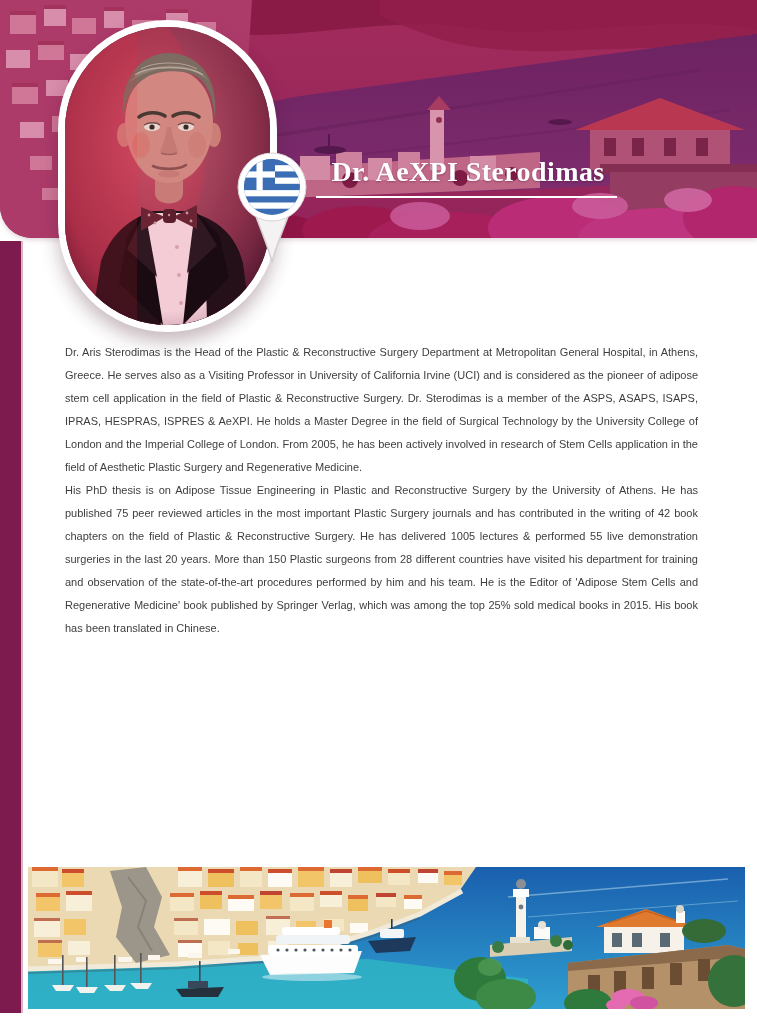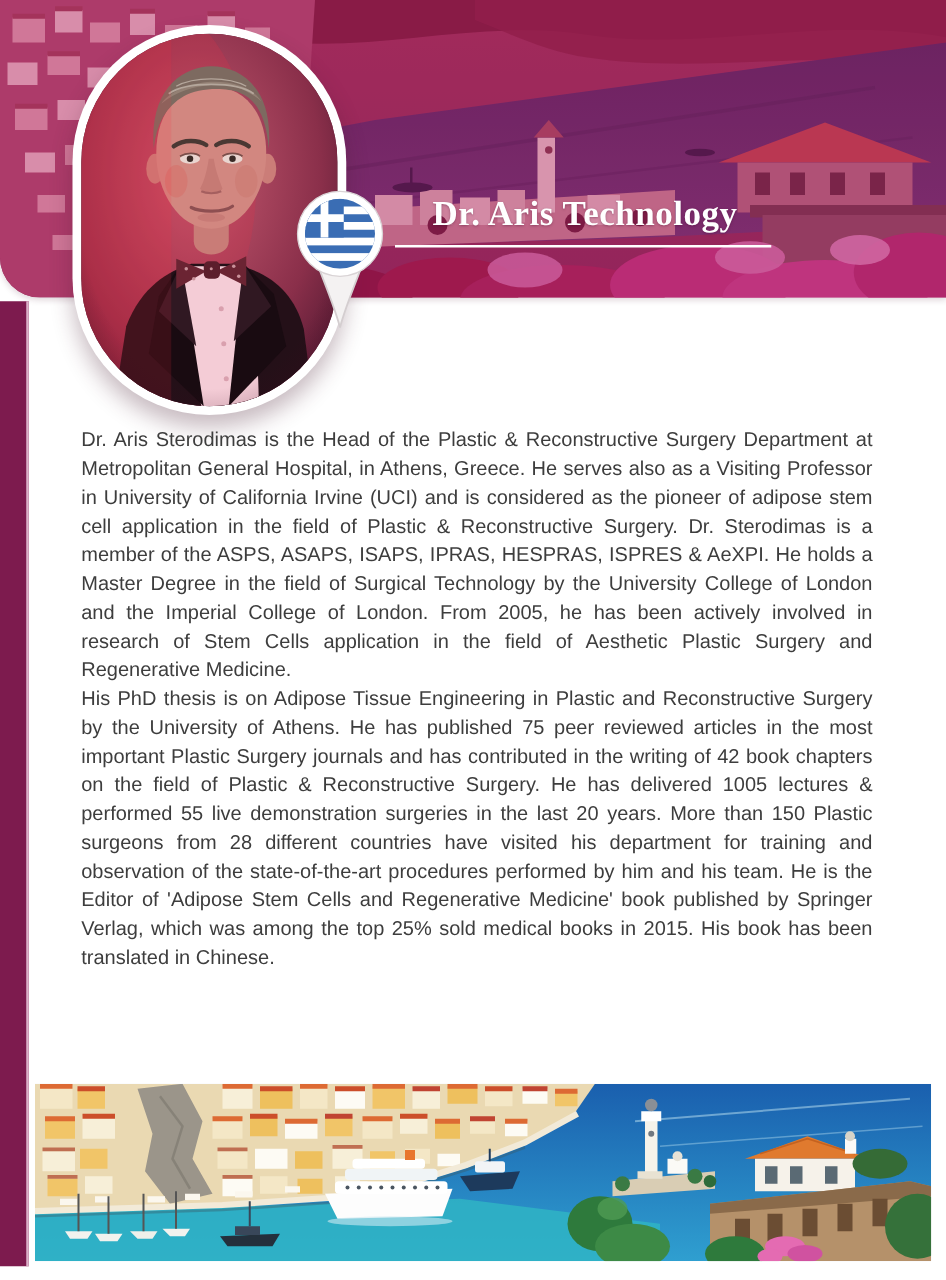--- a/index.html
+++ b/index.html
@@ -35,21 +35,21 @@
     font-family:"Liberation Serif",serif;font-weight:bold;font-size:28px;
     color:#ffffff;letter-spacing:.4px;white-space:nowrap;
     text-shadow:0 1px 2px rgba(60,10,40,.35);
   }
   .title-underline{
     position:absolute;left:316px;top:196px;width:301px;height:2px;background:#ffffff;
   }
   
   .bio{
     position:absolute;left:65px;top:341px;width:633px;
-    color:#3d3d3d;font-size:16px;line-height:23px;text-align:justify;
+    color:#3d3d3d;font-size:11px;line-height:23px;text-align:justify;
   }
   .bio p{margin:0;}
   .bio p + p{}
   
   .footer-photo{
     position:absolute;left:28px;top:867px;width:717px;height:142px;overflow:hidden;
   }
   .footer-photo svg{display:block;}
 </style>
 </head>
@@ -266,21 +266,21 @@
           <rect x="8" y="40.1" width="56" height="6.2"></rect>
           <rect x="8" y="52.5" width="56" height="6.2"></rect>
         </g>
         <rect x="8" y="9" width="31" height="31" fill="#3a6db4"></rect>
         <rect x="20.5" y="9" width="6.2" height="31" fill="#ffffff"></rect>
         <rect x="8" y="21.4" width="31" height="6.2" fill="#ffffff"></rect>
       </g>
     </svg>
   </div>
 
-  <div class="page-title">Dr. Aris Technology</div>
+  <div class="page-title">Dr. AeXPI Sterodimas</div>
   <div class="title-underline"></div>
 
   <div class="bio">
     <p>Dr. Aris Sterodimas is the Head of the Plastic &amp; Reconstructive Surgery Department at Metropolitan General Hospital, in Athens, Greece. He serves also as a Visiting Professor in University of California Irvine (UCI) and is considered as the pioneer of adipose stem cell application in the field of Plastic &amp; Reconstructive Surgery. Dr. Sterodimas is a member of the ASPS, ASAPS, ISAPS, IPRAS, HESPRAS, ISPRES &amp; AeXPI. He holds a Master Degree in the field of Surgical Technology by the University College of London and the Imperial College of London. From 2005, he has been actively involved in research of Stem Cells application in the field of Aesthetic Plastic Surgery and Regenerative Medicine.</p>
     <p>His PhD thesis is on Adipose Tissue Engineering in Plastic and Reconstructive Surgery by the University of Athens. He has published 75 peer reviewed articles in the most important Plastic Surgery journals and has contributed in the writing of 42 book chapters on the field of Plastic &amp; Reconstructive Surgery. He has delivered 1005 lectures &amp; performed 55 live demonstration surgeries in the last 20 years. More than 150 Plastic surgeons from 28 different countries have visited his department for training and observation of the state-of-the-art procedures performed by him and his team. He is the Editor of 'Adipose Stem Cells and Regenerative Medicine' book published by Springer Verlag, which was among the top 25% sold medical books in 2015. His book has been translated in Chinese.</p>
   </div>
 
   <div class="footer-photo">
     <svg width="717" height="142" viewBox="0 0 717 142">
       <defs>

